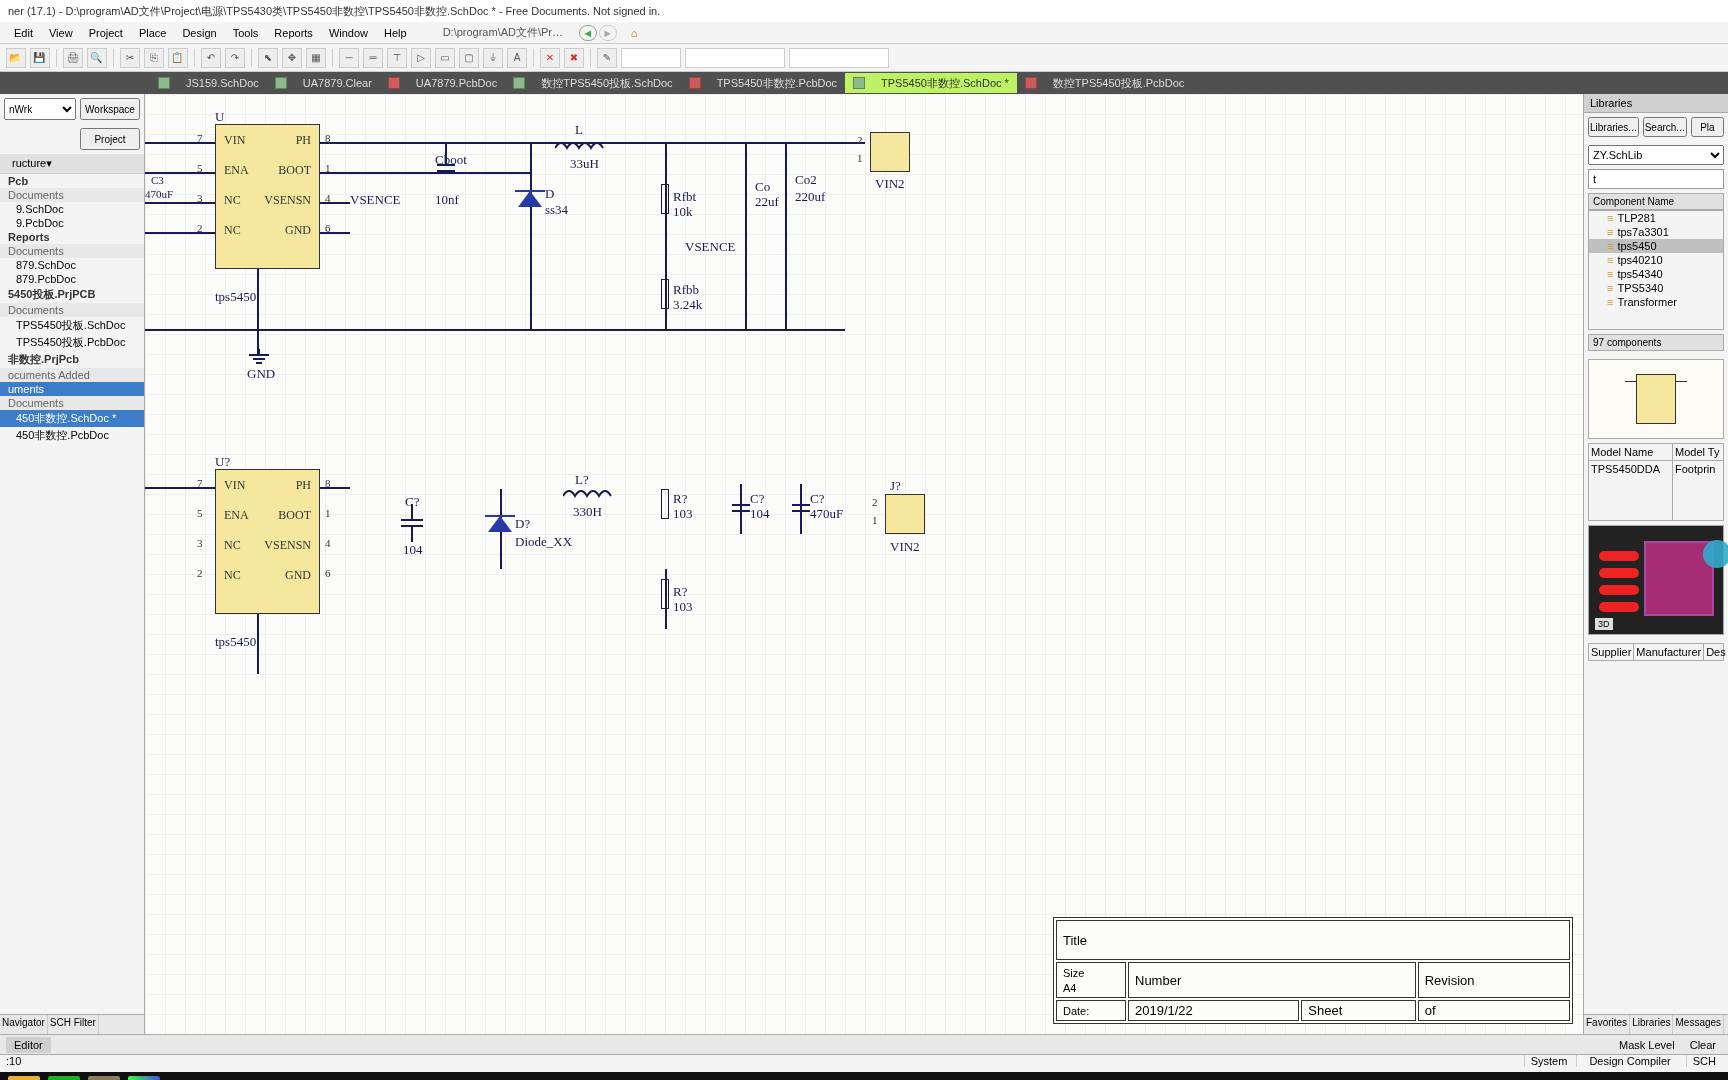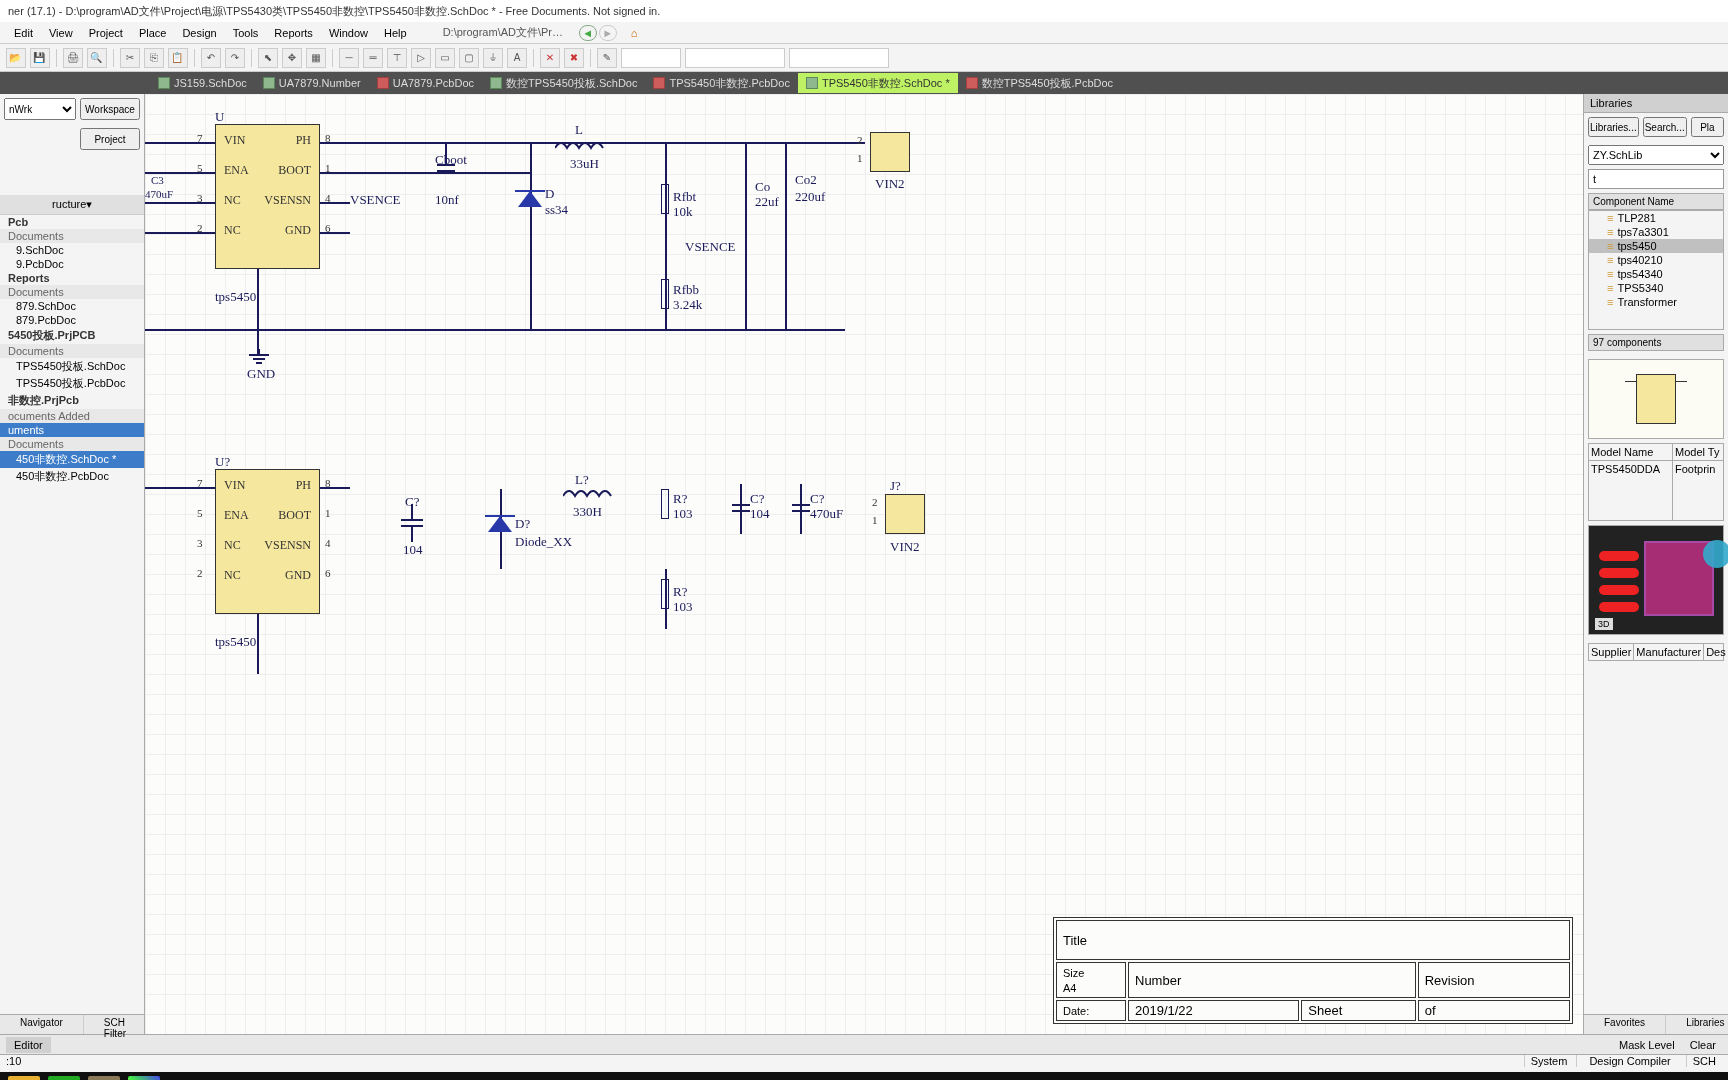--- a/index.html
+++ b/index.html
@@ -6,30 +6,30 @@
 body { width:1728px; height:1080px; background:#f0f0f0; overflow:hidden; }
 .titlebar { height:22px; background:#fff; padding:4px 8px; color:#333; display:flex; align-items:center; }
 .menubar { height:22px; background:#f4f4f4; border-bottom:1px solid #ccc; display:flex; align-items:center; padding:0 6px; }
 .menubar span { padding:2px 8px; cursor:pointer; }
 .menubar .addr { margin-left:20px; color:#555; width:140px; white-space:nowrap; overflow:hidden; text-overflow:ellipsis; }
 .toolbar { height:28px; background:#f4f4f4; border-bottom:1px solid #ccc; display:flex; align-items:center; padding:0 6px; gap:4px; }
 .toolbar .tbtn { width:20px; height:20px; background:#eee; border:1px solid #ccc; display:inline-flex; align-items:center; justify-content:center; font-size:10px; color:#555; }
 .toolbar .sep { width:1px; height:18px; background:#ccc; margin:0 2px; }
 .toolbar .dd { width:60px; height:20px; border:1px solid #ccc; background:#fff; }
 .tabbar { height:22px; background:#505050; display:flex; align-items:center; padding-left:150px; }
-.doctab { height:20px; padding:0 8px; display:flex; align-items:center; gap:4px; color:#ddd; font-size:10px; cursor:pointer; }
+.doctab { height:20px; padding:0 8px; display:flex; align-items:center; gap:16px; color:#ddd; font-size:10px; cursor:pointer; }
 .doctab.active { background:#bef264; color:#333; }
 .tabicon { width:12px; height:12px; background:#8fb88f; border:1px solid #5a8a5a; }
 .tabicon.pcb { background:#cd5c5c; border-color:#a04040; }
 .main { display:flex; height:calc(100% - 140px); }
 .leftpane { width:145px; background:#f4f4f4; border-right:1px solid #aaa; display:flex; flex-direction:column; }
 .lp-top { padding:4px; display:flex; gap:4px; justify-content:flex-end; }
 .lp-top select,.lp-top button { height:22px; font-size:10px; }
 .lp-top button { width:60px; }
-.lp-head { background:#e0e0e0; padding:3px 12px; font-size:10px; border-bottom:1px solid #ccc; display:flex; justify-content:center;margin-top:41px; }
+.lp-head { background:#e0e0e0; padding:3px 12px; font-size:10px; border-bottom:1px solid #ccc; display:flex; justify-content:flex-start; }
 .tree { flex:1; overflow:auto; font-size:11px; }
 .tree div { padding:1px 4px 1px 8px; white-space:nowrap; overflow:hidden; text-overflow:ellipsis; cursor:pointer; }
 .tree .folder { background:#e8e8e8; color:#666; }
 .tree .proj { color:#333; font-weight:bold; }
 .tree .file { padding-left:16px; }
 .tree .sel { background:#3d7cc9; color:#fff; }
 .canvas-wrap { flex:1; position:relative; background:#fcfcfa; overflow:hidden; }
 .canvas { position:absolute; inset:0; background-image:linear-gradient(#eee 1px,transparent 1px),linear-gradient(90deg,#eee 1px,transparent 1px); background-size:20px 20px; }
 
 .ic { position:absolute; background:#f5e79e; border:1px solid #333; }
@@ -48,21 +48,21 @@
 .rp-input { margin:0 4px 4px; width:calc(100% - 8px); height:20px; border:1px solid #999; padding:0 4px; }
 .rp-head { background:#e0e0e0; padding:2px 4px; font-size:10px; border:1px solid #aaa; }
 .complist { height:120px; overflow:auto; border:1px solid #aaa; margin:0 4px; }
 .complist div { padding:1px 18px; font-size:11px; cursor:pointer; display:flex; align-items:center; gap:4px; }
 .complist div::before { content:"≡"; color:#cc9933; }
 .complist .sel { background:#c0c0c0; }
 .rp-preview { height:80px; margin:4px; border:1px solid #aaa; background:#fcfcf5; display:flex; align-items:center; justify-content:center; }
 .rp-3d { height:110px; margin:4px; border:1px solid #aaa; background:#222; position:relative; }
 .statusbar { height:18px; background:#f4f4f4; border-top:1px solid #aaa; display:flex; align-items:flex-start; padding:0 6px; font-size:10px; }
 .bottomtabs { height:20px; background:#e8e8e8; border-top:1px solid #aaa; display:flex; }
-.bottomtabs span { padding:2px 20px; font-size:10px; border-right:1px solid #ccc; cursor:pointer; }
+.bottomtabs span { padding:2px 2px; font-size:10px; border-right:1px solid #ccc; cursor:pointer; }
 .taskbar { height:40px; background:#101010; display:flex; align-items:center; padding:0 8px; gap:8px; }
 .taskbar .tb { width:32px; height:32px; background:#333; border-radius:2px; }
 .editor-bar { height:20px; background:#e8e8e8; border-top:1px solid #aaa; display:flex; justify-content:space-between; padding:0 6px; font-size:10px; align-items:center; }
 </style>
 </head>
 <body>
 
 <div class="titlebar">
   <span>ner (17.1) - D:\program\AD文件\Project\电源\TPS5430类\TPS5450非数控\TPS5450非数控.SchDoc * - Free Documents. Not signed in.</span>
 </div>
@@ -119,21 +119,21 @@
   <div class="dd" style="width:100px;"></div>
 </div>
 
 <div class="tabbar">
   <div class="doctab">
       <span class="tabicon"></span>
       <span>JS159.SchDoc</span>
     </div>
   <div class="doctab">
       <span class="tabicon"></span>
-      <span>UA7879.Number</span>
+      <span>UA7879.Clear</span>
     </div>
   <div class="doctab">
       <span class="tabicon pcb"></span>
       <span>UA7879.PcbDoc</span>
     </div>
   <div class="doctab">
       <span class="tabicon"></span>
       <span>数控TPS5450投板.SchDoc</span>
     </div>
   <div class="doctab">

